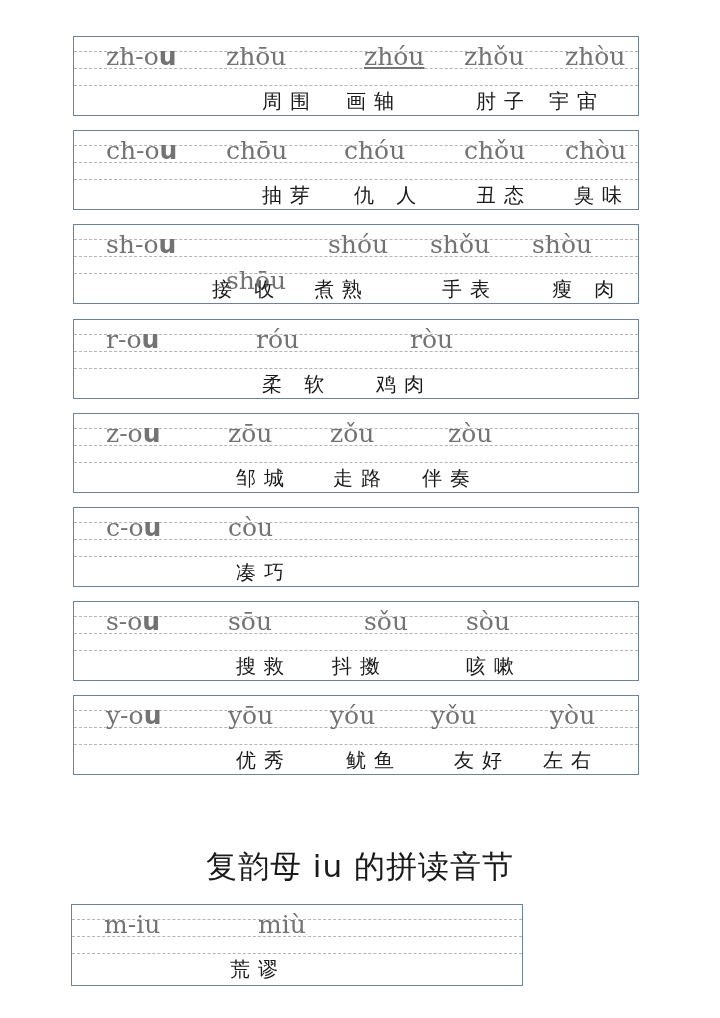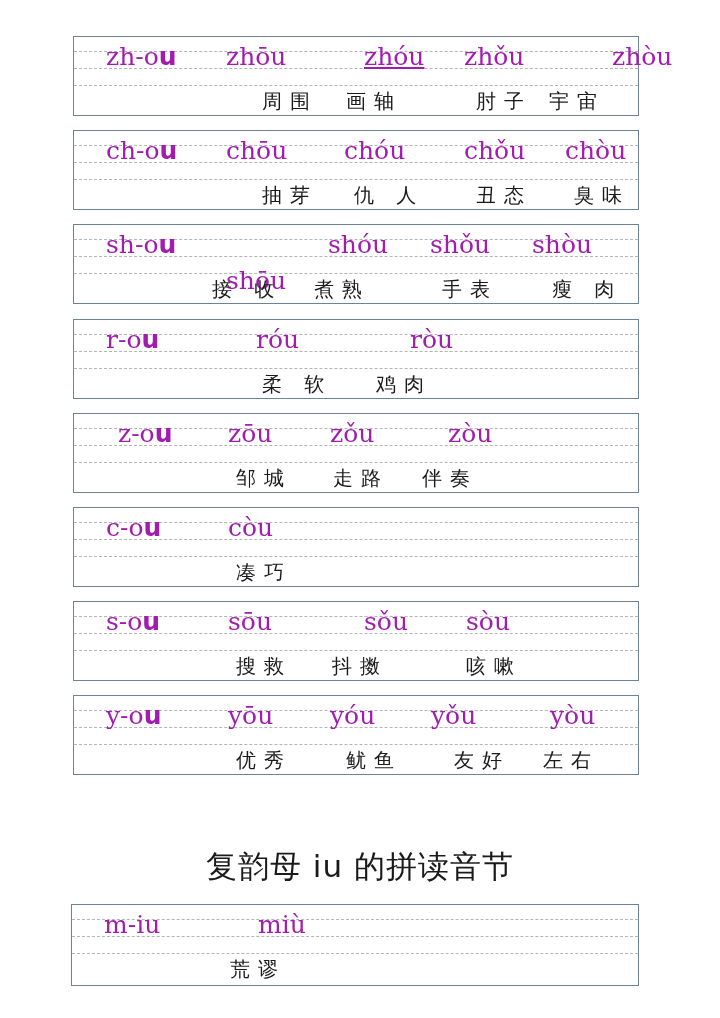--- a/index.html
+++ b/index.html
@@ -34,21 +34,21 @@
     .dash.d1 { top: 14px; }
     .dash.d2 { top: 31px; }
     .dash.d3 { top: 48px; }
     .py {
       position: absolute;
       top: 5px;
       font-family: "DejaVu Serif", "Liberation Serif", serif;
       font-size: 25px;
       line-height: 30px;
       white-space: nowrap;
-      color: #a21caf;
+      color: #737373;
       letter-spacing: 0px;
     }
     .py .strong {
       font-weight: bold;
       font-family: "DejaVu Sans", "Liberation Sans", sans-serif;
     }
     .hz {
       position: absolute;
       top: 52px;
       font-family: "DejaVu Sans", "Liberation Sans", sans-serif;
@@ -66,37 +66,37 @@
       text-align: center;
       font-family: "DejaVu Sans", "Liberation Sans", sans-serif;
       font-size: 31px;
       line-height: 40px;
       color: #1a1a1a;
       letter-spacing: 1px;
     }
     .box.last {
       left: 71px;
       top: 904px;
-      width: 568px;
+      width: 452px;
       height: 82px;
     }
   </style>
 </head>
 <body>
 
 <div id="ou-section">
     <div class="box" style="top: 36px;">
       <div class="dash d1"></div>
       <div class="dash d2"></div>
       <div class="dash d3"></div>
       <div class="py" style="left: 32px;"><span>zh-o</span><span class="strong">u</span></div>
       <div class="py" style="left: 152px; text-align: center;">zhōu</div>
       <div class="py" style="left: 290px; text-decoration: underline;">zhóu</div>
       <div class="py" style="left: 390px;">zhǒu</div>
-      <div class="py" style="left: 491px; margin-left: 47px;">zhòu</div>
+      <div class="py" style="left: 491px;">zhòu</div>
       <div class="hz" style="left: 188px;">周围</div>
       <div class="hz" style="left: 272px;">画轴</div>
       <div class="hz" style="left: 402px;">肘子</div>
       <div class="hz" style="left: 475px;">宇宙</div>
     </div>
     <div class="box" style="top: 130.2px;">
       <div class="dash d1"></div>
       <div class="dash d2"></div>
       <div class="dash d3"></div>
       <div class="py" style="left: 32px;"><span>ch-o</span><span class="strong">u</span></div>
@@ -130,21 +130,21 @@
       <div class="py" style="left: 32px;"><span>r-o</span><span class="strong">u</span></div>
       <div class="py" style="left: 182px;">róu</div>
       <div class="py" style="left: 336px;">ròu</div>
       <div class="hz" style="left: 188px;">柔 软</div>
       <div class="hz" style="left: 302px;">鸡肉</div>
     </div>
     <div class="box" style="top: 412.8px;">
       <div class="dash d1"></div>
       <div class="dash d2"></div>
       <div class="dash d3"></div>
-      <div class="py" style="left: 44px;"><span>z-o</span><span class="strong">u</span></div>
+      <div class="py" style="left: 32px;"><span>z-o</span><span class="strong">u</span></div>
       <div class="py" style="left: 154px;">zōu</div>
       <div class="py" style="left: 256px;">zǒu</div>
       <div class="py" style="left: 374px;">zòu</div>
       <div class="hz" style="left: 162px;">邹城</div>
       <div class="hz" style="left: 259px;">走路</div>
       <div class="hz" style="left: 348px;">伴奏</div>
     </div>
     <div class="box" style="top: 507px;">
       <div class="dash d1"></div>
       <div class="dash d2"></div>

